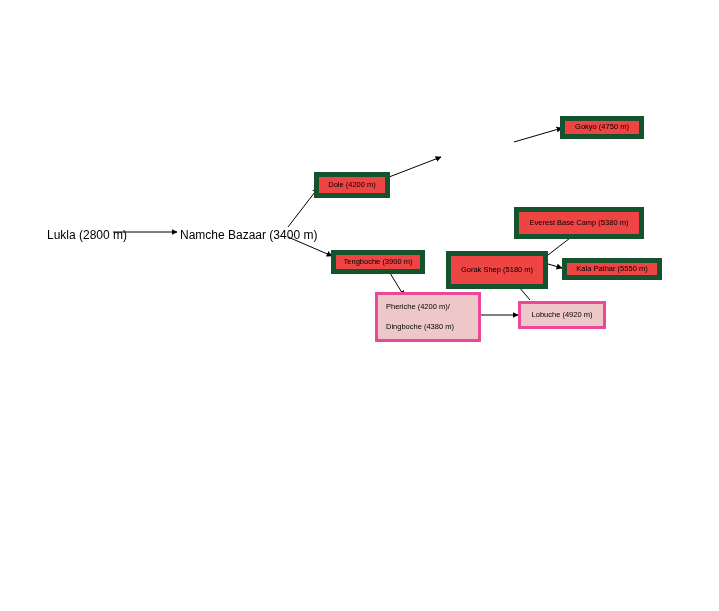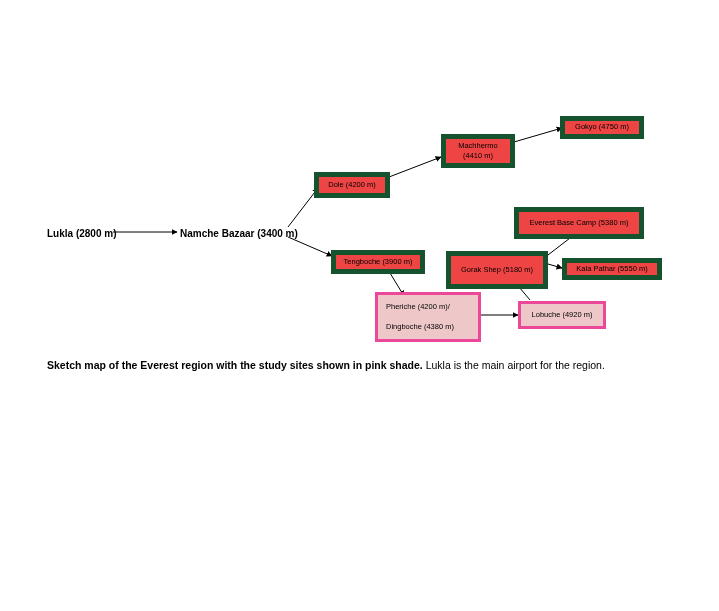--- a/index.html
+++ b/index.html
@@ -53,24 +53,23 @@
     text-align: left;
     flex-direction: column;
     padding-left: 8px;
   }
   .node.twoline span {
     display: block;
     width: 100%;
   }
   .plain-label {
     position: absolute;
-    font-size: 10px;
+    font-size: 12px;
     color: #000000;
     white-space: nowrap;
-    font-weight: bold;
   }
   .caption {
     position: absolute;
     left: 47px;
     top: 358px;
     width: 580px;
     font-size: 10.5px;
     color: #000000;
     line-height: 1.45;
   }
@@ -113,35 +112,32 @@
 
     <line x1="548" y1="264" x2="562" y2="268" stroke="#000000" stroke-width="1" marker-end="url(#arrow)"></line>
   </svg>
 
   <div class="plain-label" style="left:47px; top:228px;">Lukla (2800 m)</div>
 
   <div class="plain-label" style="left:180px; top:228px;">Namche Bazaar (3400 m)</div>
 
   <div class="node" style="left:314px; top:172px; width:76px; height:26px;">Dole (4200 m)</div>
 
-  <div class="node" style="left:441px; top:134px; width:74px; height:34px;">Machhermo
-(4410 m)</div>
 
   <div class="node" style="left:560px; top:116px; width:84px; height:23px;">Gokyo (4750 m)</div>
 
   <div class="node" style="left:331px; top:250px; width:94px; height:24px;">Tengboche (3900 m)</div>
 
   <div class="node twoline pink" style="left:375px; top:292px; width:106px; height:50px; justify-content:space-around;">
     <span>Pheriche (4200 m)/</span>
     <span>Dingboche (4380 m)</span>
   </div>
 
   <div class="node pink" style="left:518px; top:301px; width:88px; height:28px;">Lobuche (4920 m)</div>
 
   <div class="node" style="left:446px; top:251px; width:102px; height:38px;">Gorak Shep (5180 m)</div>
 
   <div class="node" style="left:514px; top:207px; width:130px; height:32px;">Everest Base Camp (5380 m)</div>
 
   <div class="node" style="left:562px; top:258px; width:100px; height:22px;">Kala Pathar (5550 m)</div>
 
-  <div class="caption"><b>Sketch map of the Everest region with the study sites shown in pink shade.</b><span class="rest"> Lukla is the main airport for the region.</span></div>
 
 </div>
 
 </body></html>

